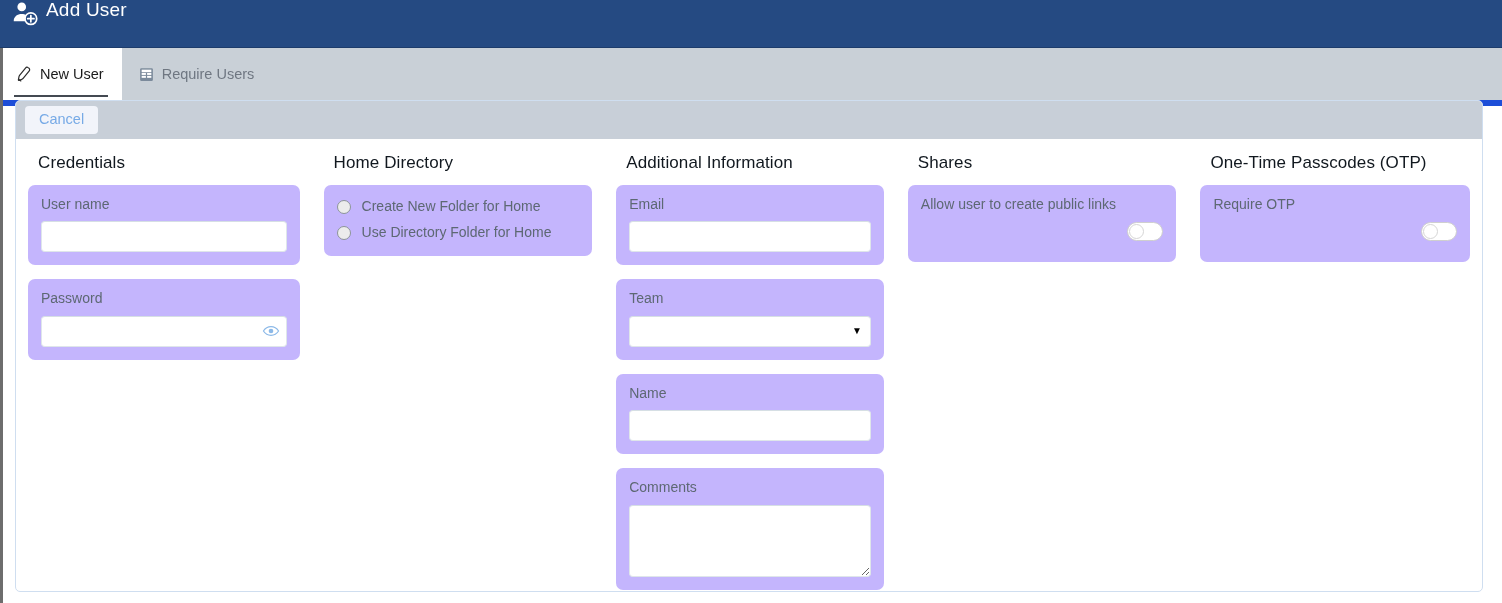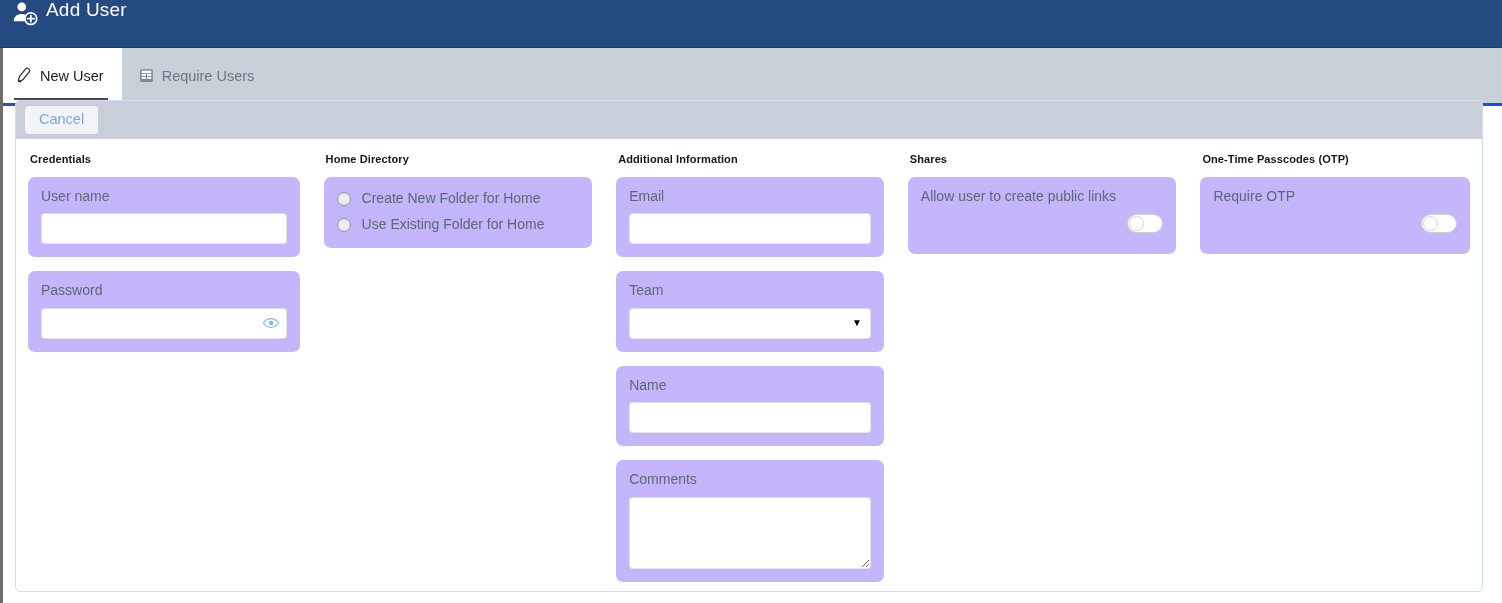--- a/index.html
+++ b/index.html
@@ -44,21 +44,21 @@
     line-height: 1;
   }
 
   
   .tabstrip {
     position: relative;
     height: 58px;
     background: #c9d0d7;
     display: flex;
     align-items: stretch;
-    border-bottom: 3px solid #1d4ed8;
+    border-bottom: 6px solid #1d4ed8;
   }
   .tab {
     display: flex;
     align-items: center;
     gap: 7px;
     padding: 0 18px 0 16px;
     font-size: 14.5px;
     color: #6f7782;
     cursor: pointer;
     position: relative;
@@ -112,24 +112,24 @@
     padding: 14px 0 0 0;
   }
   .col { padding: 0 12px; }
   .col-credentials { width: 296px; padding-left: 12px; }
   .col-home       { width: 293px; }
   .col-additional { width: 292px; }
   .col-shares     { width: 293px; }
   .col-otp        { width: 294px; }
 
   .col-title {
-    font-size: 11px;
-    font-weight: bold;
+    font-size: 17px;
+    font-weight: normal;
     color: #11181f;
-    margin: 0 0 12px 0;
+    margin: 0 0 12px 8px;
     padding-left: 2px;
     letter-spacing: .1px;
   }
 
   
   .card {
     background: #c4b5fd;
     border-radius: 7px;
     padding: 12px 13px 13px;
     margin-bottom: 14px;
@@ -337,21 +337,21 @@
     <div class="col col-home">
       <div class="col-title">Home Directory</div>
 
       <div class="card card-radios">
         <div class="radio-row">
           <span class="radio-dot"></span>
           <span class="radio-text">Create New Folder for Home</span>
         </div>
         <div class="radio-row">
           <span class="radio-dot"></span>
-          <span class="radio-text">Use Existing Folder for Home</span>
+          <span class="radio-text">Use Directory Folder for Home</span>
         </div>
       </div>
     </div>
 
     <div class="col col-additional">
       <div class="col-title">Additional Information</div>
 
       <div class="card">
         <div class="field-label">Email</div>
         <input class="text-input" type="text" placeholder="" style="">

